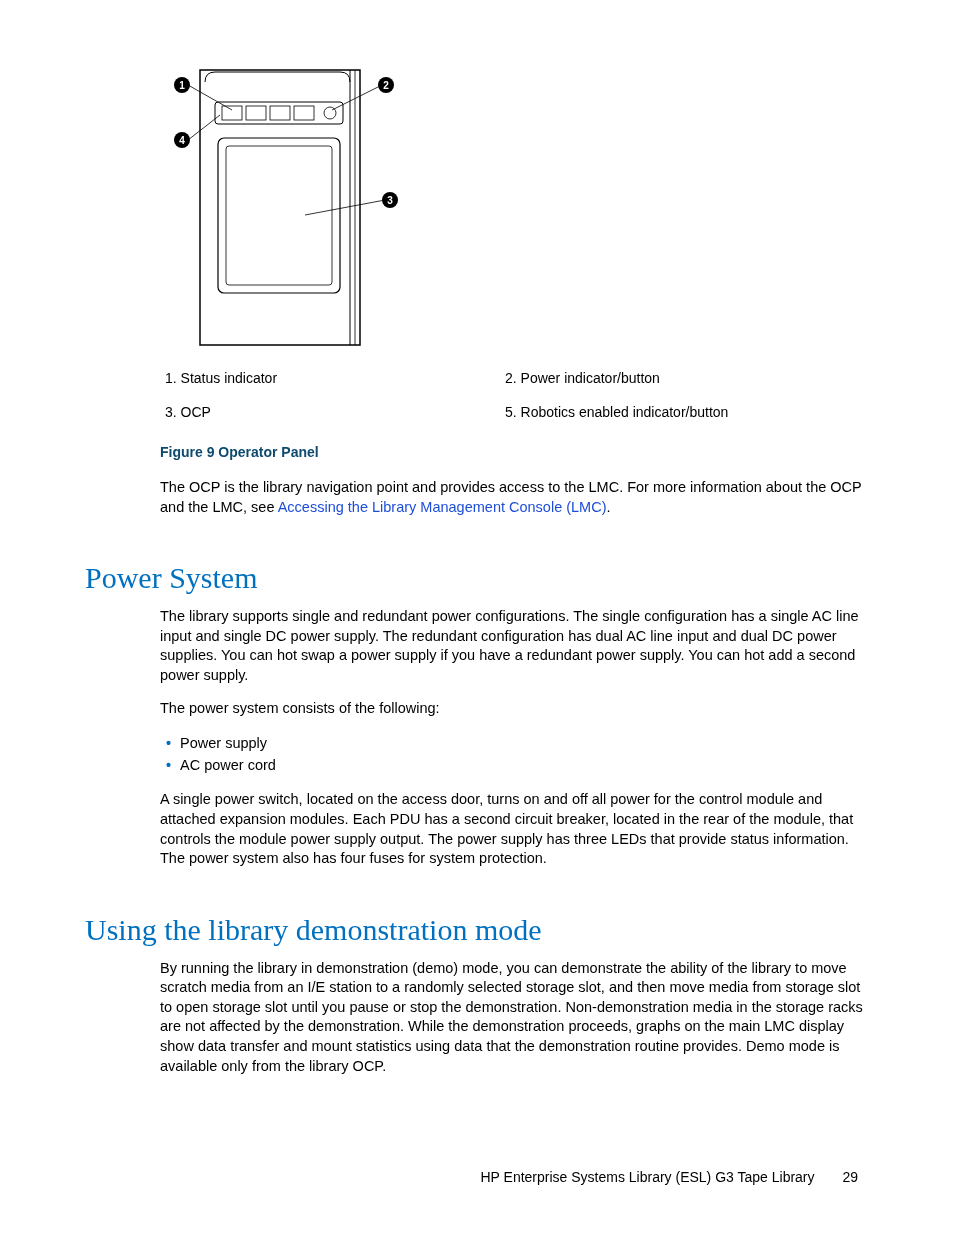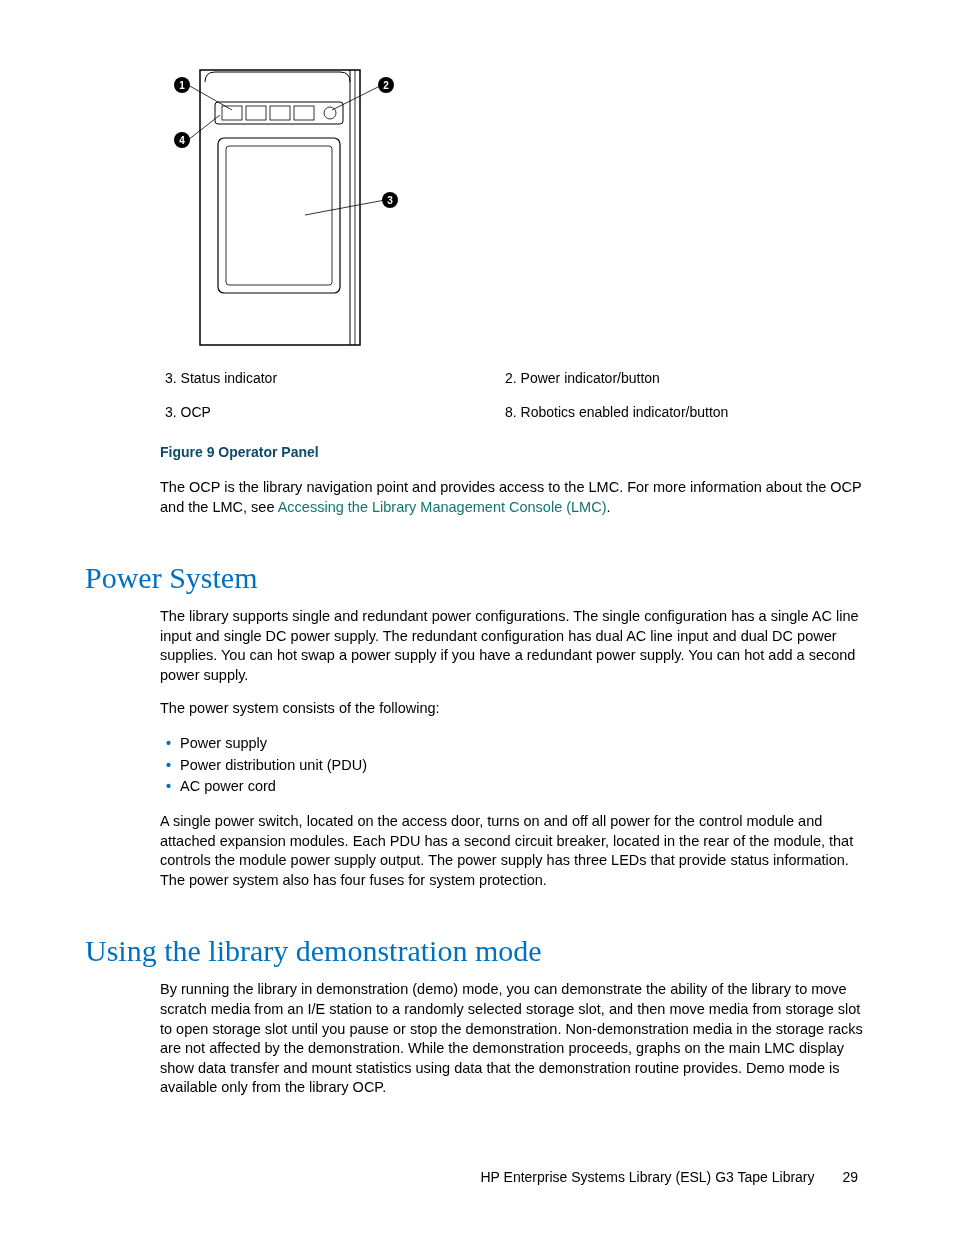--- a/index.html
+++ b/index.html
@@ -51,21 +51,21 @@
     margin-top: 24px;
     margin-bottom: 18px;
   }
   .body-text {
     margin-left: 75px;
     font-size: 14.5px;
     line-height: 1.35;
     margin-bottom: 14px;
   }
   .link {
-    color: #0f766e;
+    color: #1d4ed8;
   }
   h2 {
     font-family: Georgia, 'Times New Roman', serif;
     font-weight: 300;
     color: #0070c0;
     font-size: 30px;
     margin-top: 44px;
     margin-bottom: 12px;
   }
   ul.bullets {
@@ -122,40 +122,39 @@
       <line x1="28" y1="80" x2="60" y2="55" stroke="#000" stroke-width="0.8"></line>
     </svg>
     <div class="callout" style="left:14px; top:17px;">1</div>
     <div class="callout" style="left:218px; top:17px;">2</div>
     <div class="callout" style="left:222px; top:132px;">3</div>
     <div class="callout" style="left:14px; top:72px;">4</div>
   </div>
 </div>
 
 <div class="legend-row">
-  <div class="legend-col">3. Status indicator</div>
+  <div class="legend-col">1. Status indicator</div>
   <div class="legend-col">2. Power indicator/button</div>
 </div>
 <div class="legend-row" style="">
   <div class="legend-col">3. OCP</div>
-  <div class="legend-col">8. Robotics enabled indicator/button</div>
+  <div class="legend-col">5. Robotics enabled indicator/button</div>
 </div>
 
 <div class="figure-caption">Figure 9 Operator Panel</div>
 
 <p class="body-text">
   <span>The OCP is the library navigation point and provides access to the LMC. For more information about the OCP and the LMC, see </span><span class="link">Accessing the Library Management Console (LMC)</span><span>.</span>
 </p>
 
 <h2>Power System</h2>
 <p class="body-text">The library supports single and redundant power configurations. The single configuration has a single AC line input and single DC power supply. The redundant configuration has dual AC line input and dual DC power supplies. You can hot swap a power supply if you have a redundant power supply. You can hot add a second power supply.</p>
 <p class="body-text">The power system consists of the following:</p>
 <ul class="bullets">
   <li>Power supply</li>
-  <li>Power distribution unit (PDU)</li>
   <li>AC power cord</li>
 </ul>
 <p class="body-text">A single power switch, located on the access door, turns on and off all power for the control module and attached expansion modules. Each PDU has a second circuit breaker, located in the rear of the module, that controls the module power supply output. The power supply has three LEDs that provide status information. The power system also has four fuses for system protection.</p>
 
 <h2>Using the library demonstration mode</h2>
 <p class="body-text">By running the library in demonstration (demo) mode, you can demonstrate the ability of the library to move scratch media from an I/E station to a randomly selected storage slot, and then move media from storage slot to open storage slot until you pause or stop the demonstration. Non-demonstration media in the storage racks are not affected by the demonstration. While the demonstration proceeds, graphs on the main LMC display show data transfer and mount statistics using data that the demonstration routine provides. Demo mode is available only from the library OCP.</p>
 
 <div class="footer">
   <span>HP Enterprise Systems Library (ESL) G3 Tape Library</span>
   <span class="page-num">29</span>

